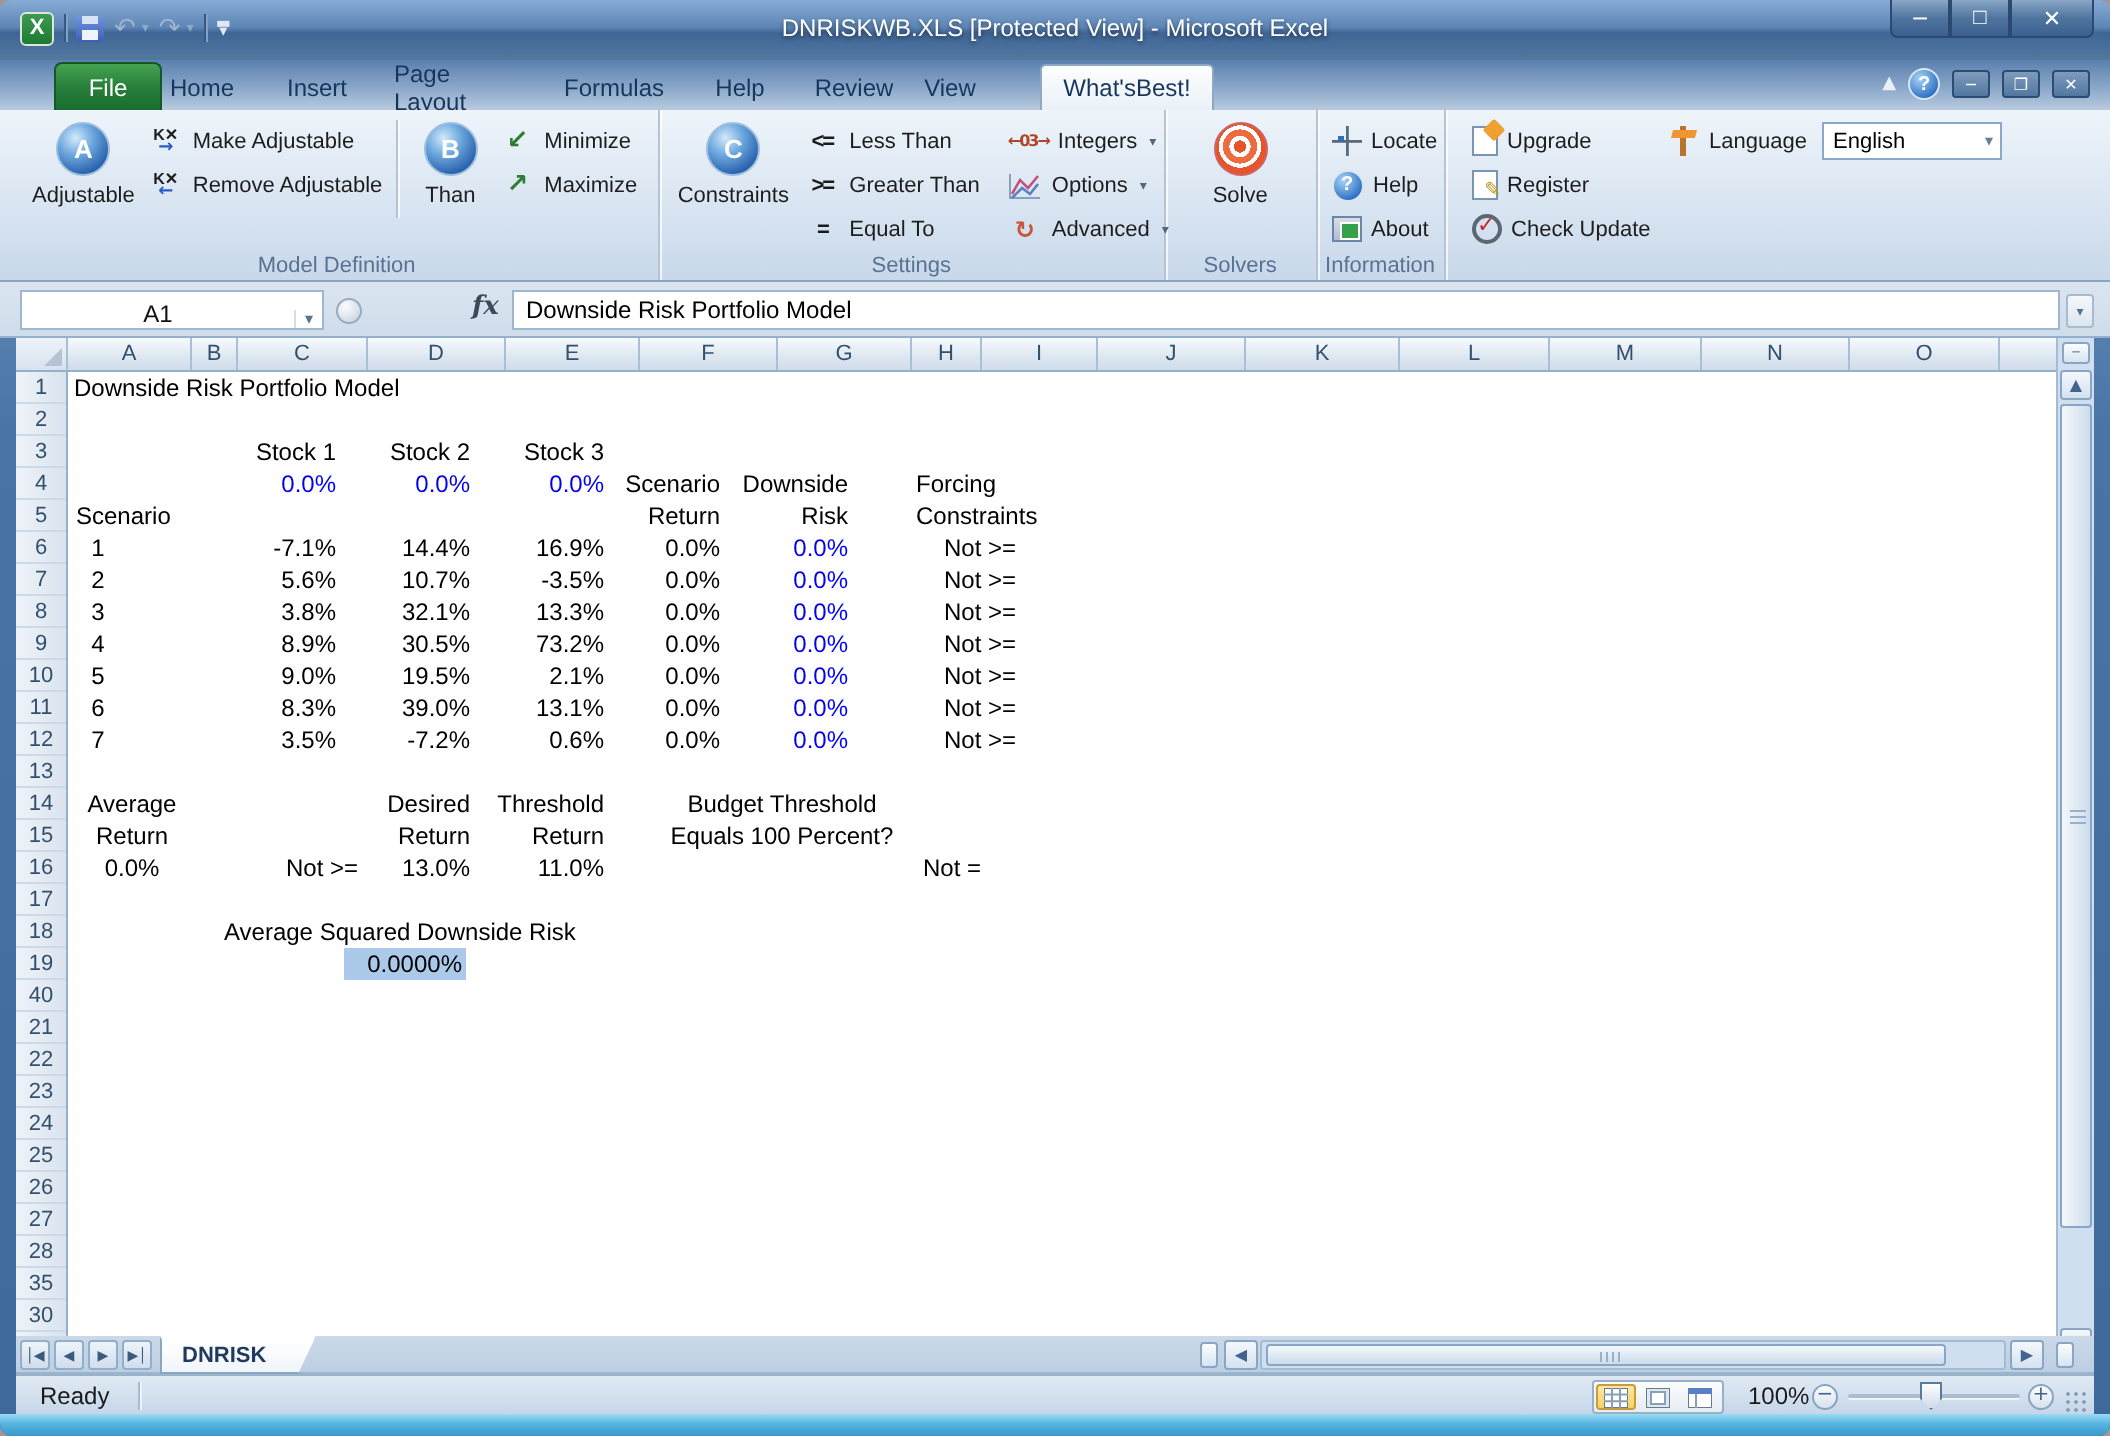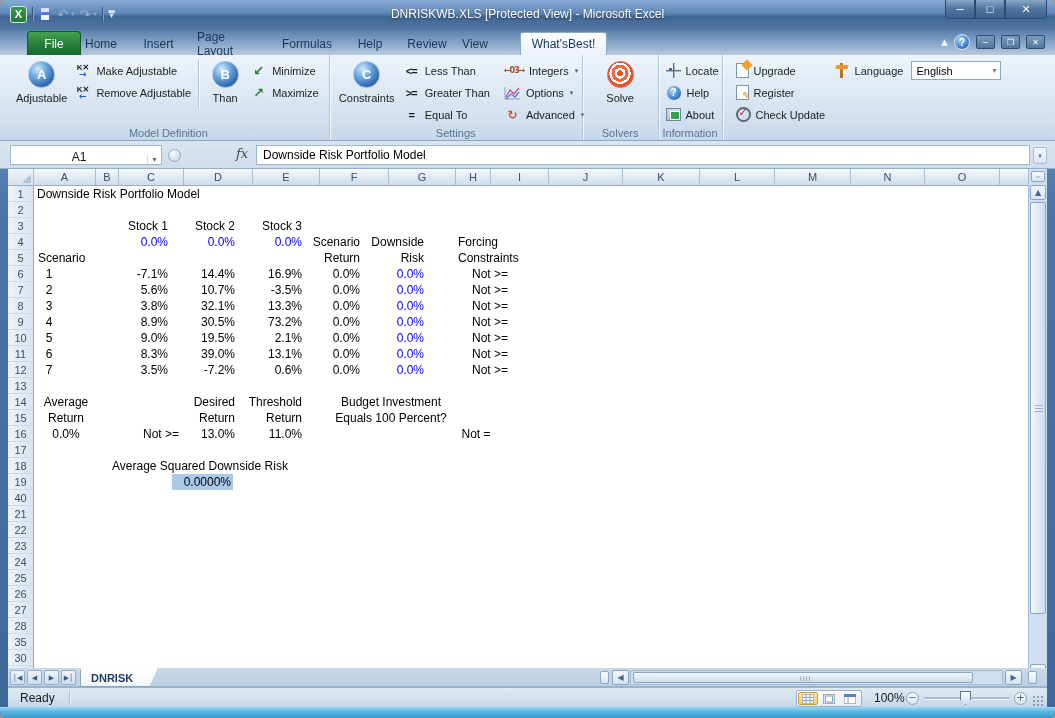--- a/index.html
+++ b/index.html
@@ -83,21 +83,21 @@
   .combo .dcaret{font-size:8px;color:#6a7e94}
   
   .fbar{position:absolute;left:0;top:141px;width:1055px;height:28px;background:linear-gradient(#dae5f0,#cfdcea);
     display:flex;align-items:center;border-bottom:1px solid #94b0cc}
   .namebox{position:absolute;left:10px;top:4px;width:152px;height:20px;background:#fff;border:1px solid #9eb6ce;
     display:flex;align-items:flex-end}
   .namebox .nm{flex:1;text-align:center;font-size:12px;color:#111}
   .namebox .nbcaret{width:14px;color:#55728e;font-size:8px;text-align:center;border-left:1px solid #d4dfe9}
   .fcircle{position:absolute;left:168px;top:8px;width:13px;height:13px;border-radius:50%;
     background:radial-gradient(circle at 35% 30%,#fdfdfd,#c2cfdc);border:1px solid #98abc0}
-  .fx{position:absolute;left:236px;top:5px;font-family:"DejaVu Serif",serif;font-style:italic;font-weight:normal;
+  .fx{position:absolute;left:236px;top:5px;font-family:"DejaVu Serif",serif;font-style:italic;font-weight:bold;
     font-size:13px;color:#3a4a5a}
   .ffield{position:absolute;left:256px;top:4px;width:774px;height:20px;background:#fff;border:1px solid #9eb6ce;
     display:flex;align-items:center;padding-left:6px;font-size:12px;color:#000}
   .fexp{position:absolute;left:1033px;top:6px;width:14px;height:17px;background:linear-gradient(#f4f8fb,#dce6f0);
     border:1px solid #a8bccf;border-radius:2px;color:#55728e;font-size:7px;display:flex;align-items:center;justify-content:center}
   
   .colhdr{position:absolute;left:8px;top:169px;width:1020px;height:17px;display:flex;
     background:linear-gradient(#f6fafc,#dfe8f2 55%,#cfdcea);border-bottom:1px solid #94b0cc}
   .ch{height:100%;border-right:1px solid #aabfd4;display:flex;align-items:center;justify-content:center;
     font-size:11px;color:#33506e}
@@ -498,21 +498,21 @@
     <span class="cl rr xc y12">3.5%</span>
     <span class="cl rr xd y12">-7.2%</span>
     <span class="cl rr xe y12">0.6%</span>
     <span class="cl rr xf y12">0.0%</span>
     <span class="cl rr xg y12 blue">0.0%</span>
     <span class="cl cc xi y12">Not &gt;=</span>
 
     <span class="cl cc xab y14">Average</span>
     <span class="cl rr xd y14">Desired</span>
     <span class="cl rr xe y14">Threshold</span>
-    <span class="cl cc xbud y14">Budget Investment</span>
+    <span class="cl cc xbud y14">Budget Threshold</span>
 
     <span class="cl cc xab y15">Return</span>
     <span class="cl rr xd y15">Return</span>
     <span class="cl rr xe y15">Return</span>
     <span class="cl cc xbud y15">Equals 100 Percent?</span>
 
     <span class="cl cc xab y16">0.0%</span>
     <span class="cl cc xc16 y16">Not &gt;=</span>
     <span class="cl rr xd y16">13.0%</span>
     <span class="cl rr xe y16">11.0%</span>

